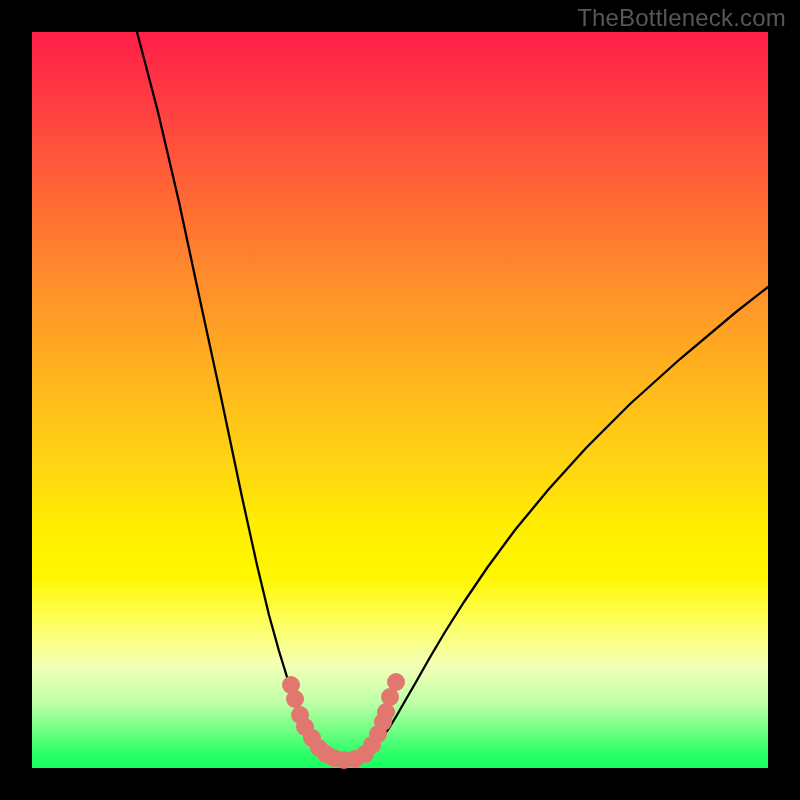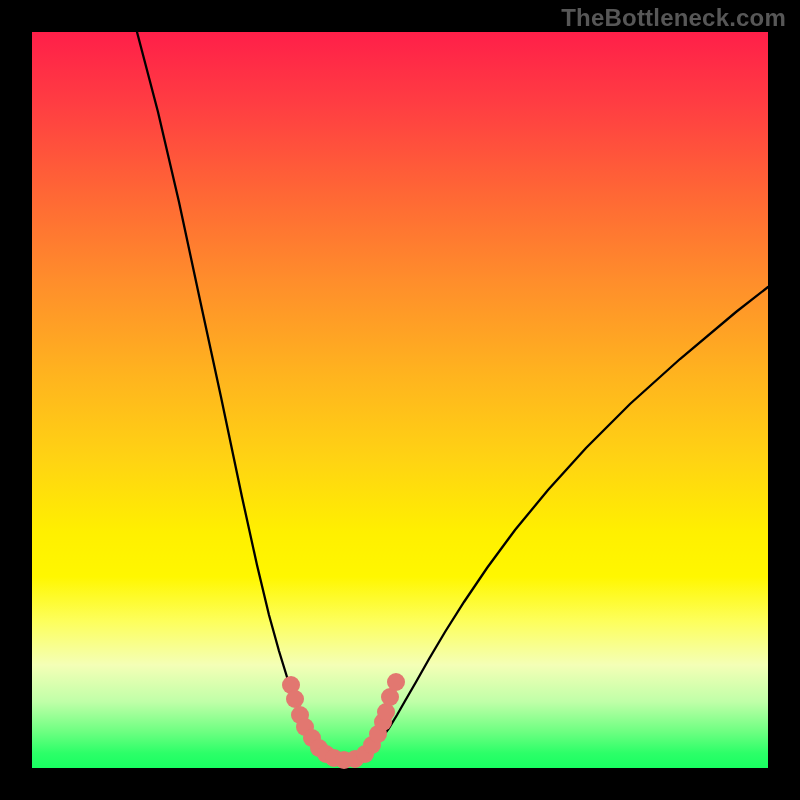--- a/index.html
+++ b/index.html
@@ -16,21 +16,21 @@
     width: 800px;
     height: 800px;
     background: #000;
   }
   .watermark {
     position: absolute;
     top: 4px;
     right: 14px;
     color: #575757;
     font-size: 24px;
-    font-weight: 700;
+    font-weight: 400;
     letter-spacing: 0.2px;
     z-index: 50;
   }
   .plot {
     position: absolute;
     left: 32px;
     top: 32px;
     width: 736px;
     height: 736px;
     background: linear-gradient(to bottom,

